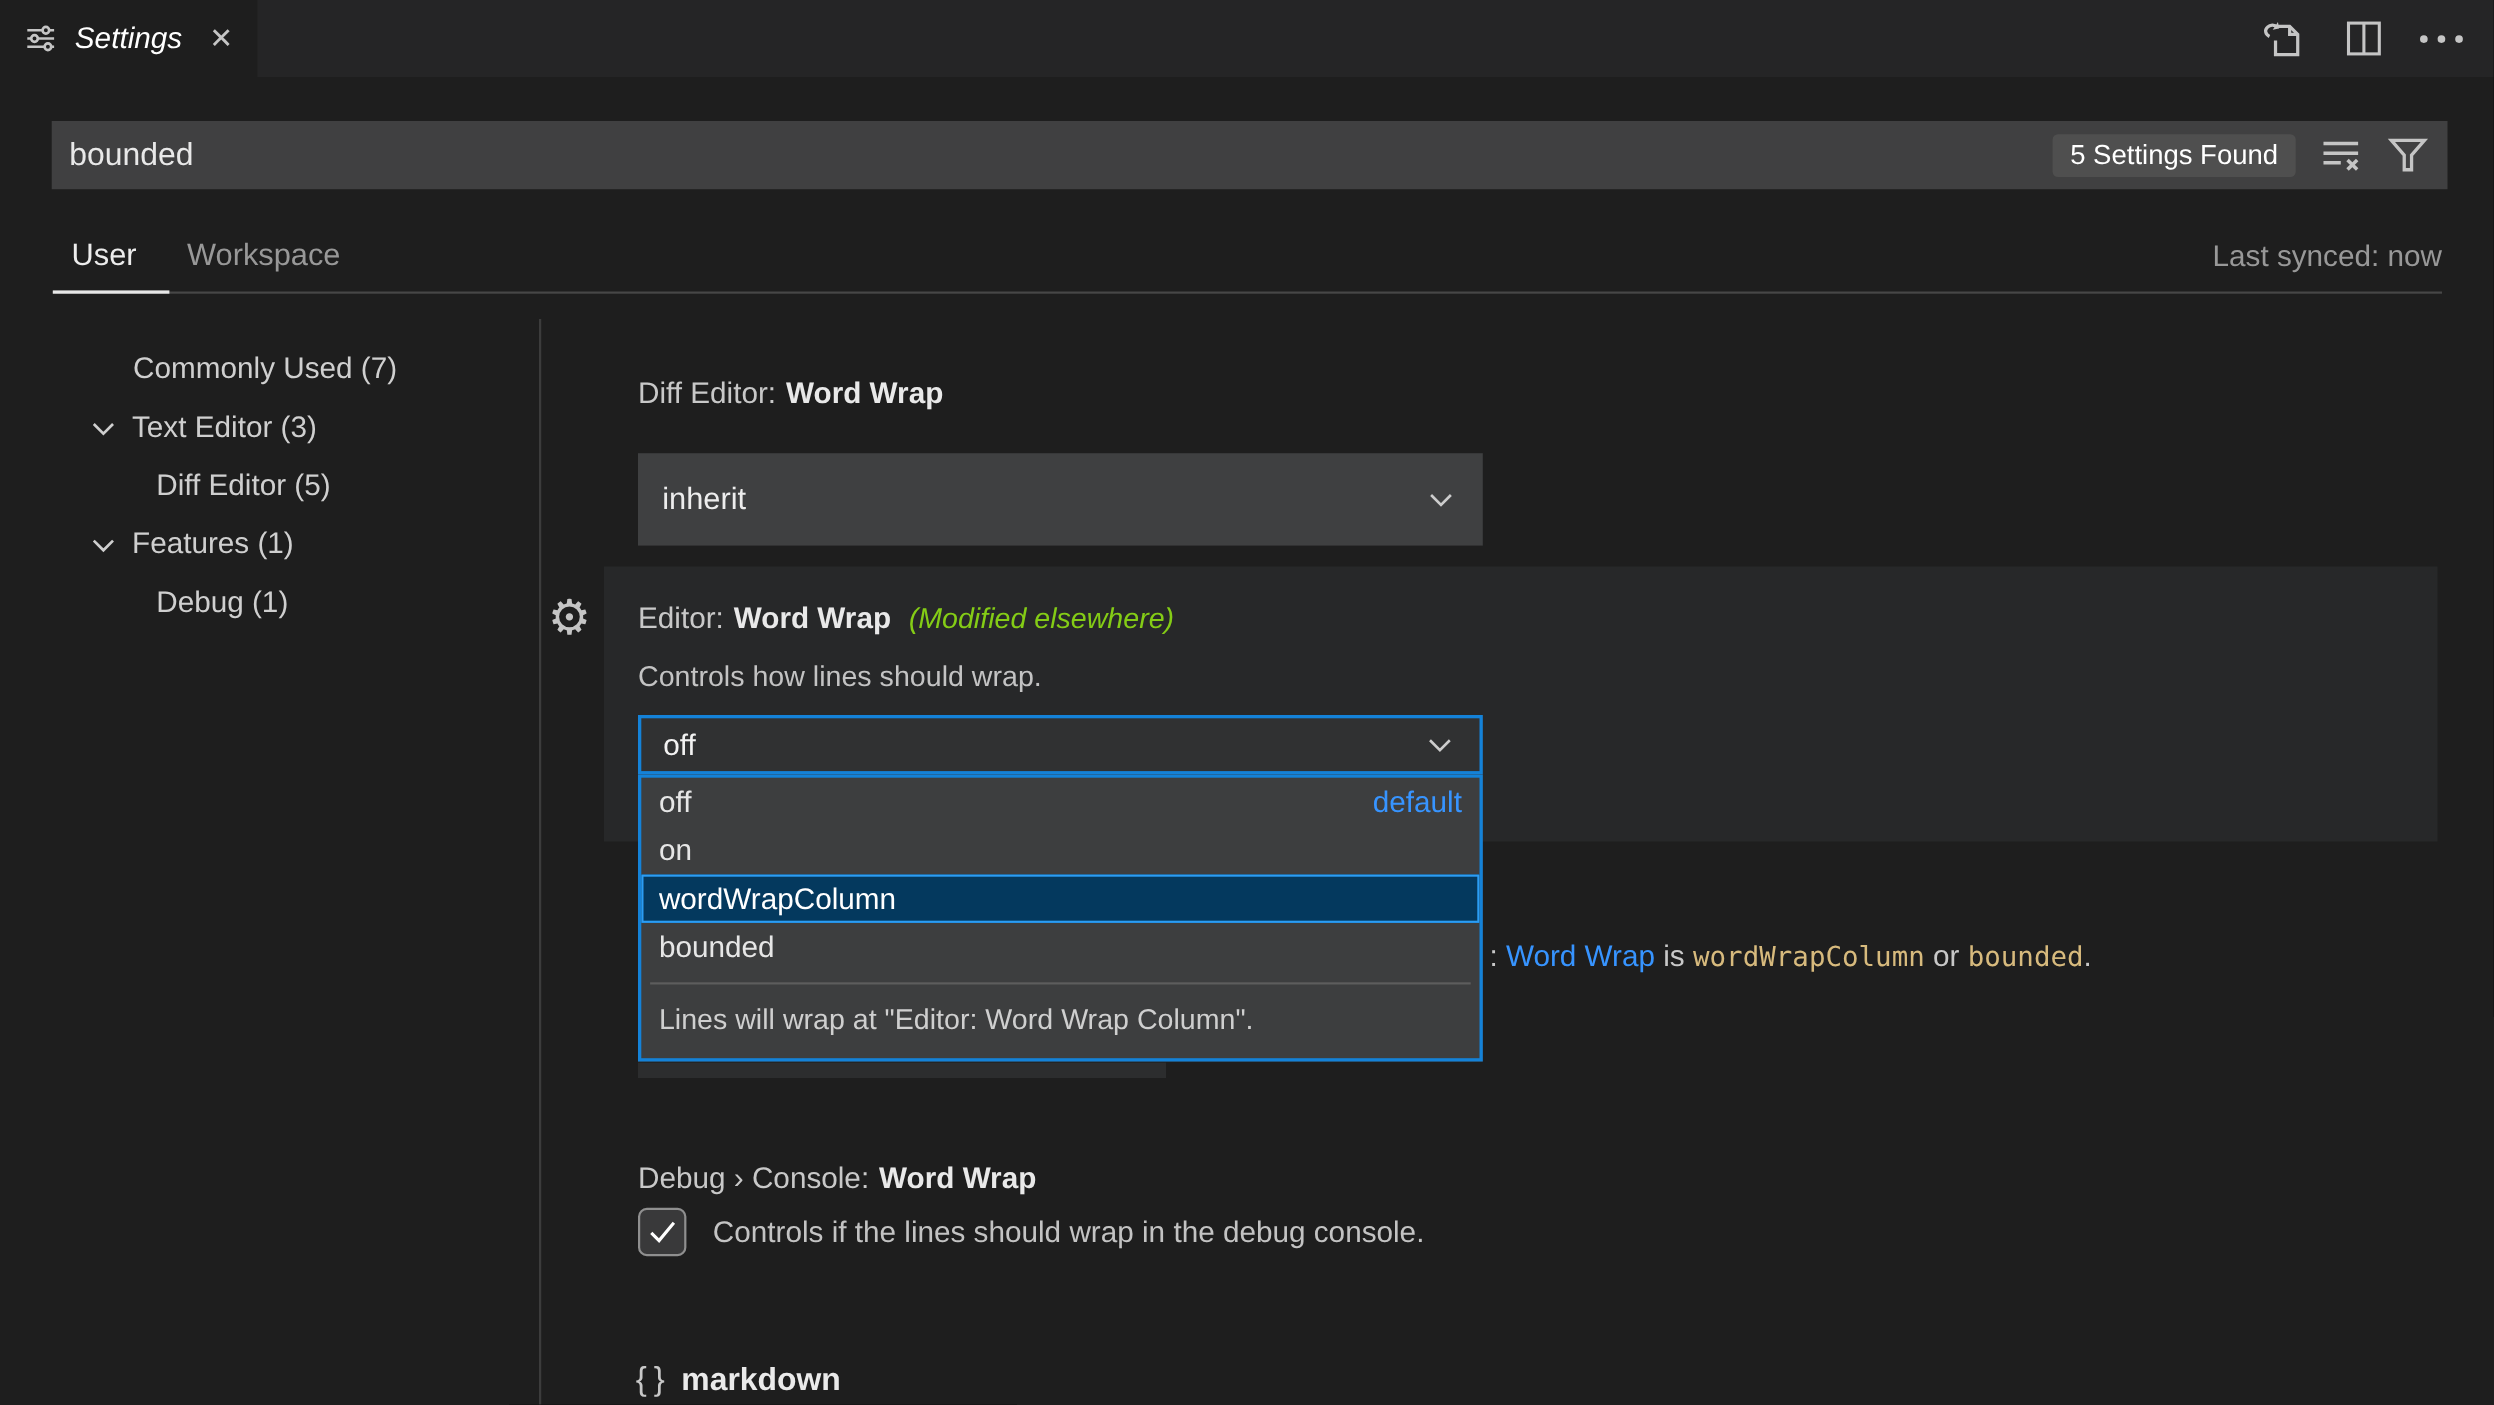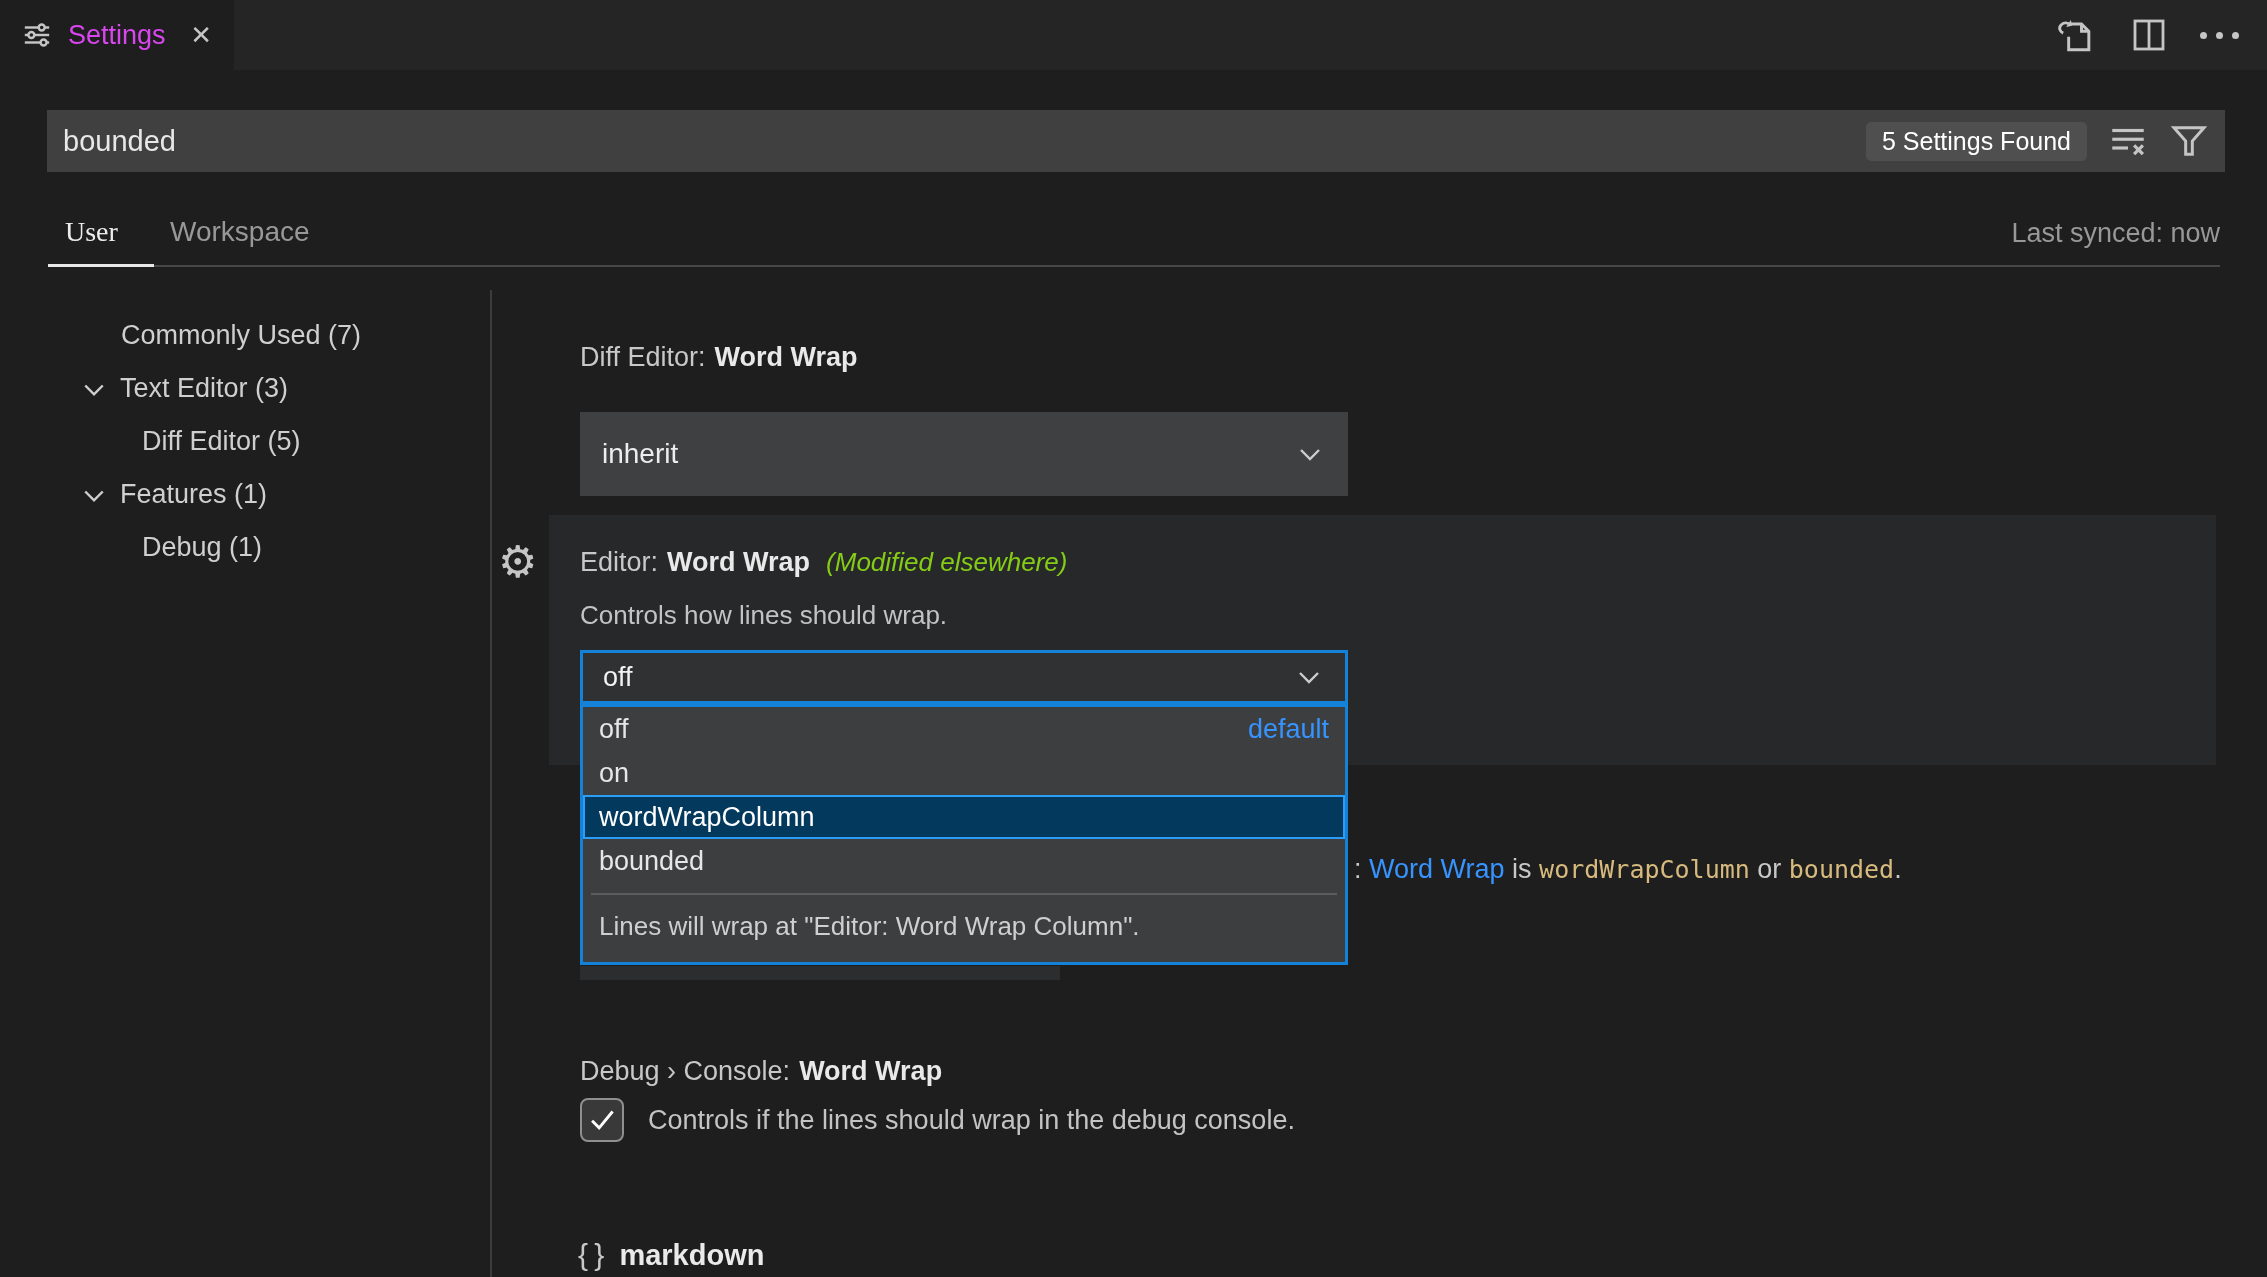--- a/index.html
+++ b/index.html
@@ -3,36 +3,36 @@
 <meta charset="utf-8">
 <style>
   html,body{margin:0;padding:0;background:#111;}
   #app{position:relative;width:2267px;height:1277px;background:#1e1e1e;overflow:hidden;
        font-family:"Liberation Sans",sans-serif;color:#cccccc;}
 
   
   .tabbar{position:absolute;left:0;top:0;width:2267px;height:70px;background:#252526;}
   .tab{position:absolute;left:0;top:0;width:234px;height:70px;background:#1e1e1e;
        display:flex;align-items:center;padding:0 22px;box-sizing:border-box;gap:16px;cursor:pointer;}
-  .tab-label{font-size:27px;color:#d946ef;}
+  .tab-label{font-size:27px;color:#ffffff;font-style:italic;}
   .tab-close{margin-left:auto;font-size:26px;color:#c5c5c5;line-height:1;}
   .editor-actions{position:absolute;right:28px;top:0;height:70px;display:flex;align-items:center;gap:30px;color:#c5c5c5;}
   .action-icon{display:flex;align-items:center;justify-content:center;cursor:pointer;}
   .dots{display:flex;gap:9px;align-items:center;}
   .dots i{width:7px;height:7px;border-radius:50%;background:#c5c5c5;}
 
   
   .search{position:absolute;left:47px;top:110px;width:2178px;height:62px;background:#404041;
           display:flex;align-items:center;padding:0 16px;box-sizing:border-box;}
   .search-text{font-size:29px;color:#e8e8e8;}
   .search-right{margin-left:auto;display:flex;align-items:center;gap:20px;}
   .badge{background:#4f4f4f;color:#ffffff;font-size:25px;padding:5px 16px;border-radius:5px;}
 
   
-  .tab-user{position:absolute;left:65px;top:216px;font-size:28px;color:#ececec;cursor:pointer;font-family:Liberation Serif, serif;}
+  .tab-user{position:absolute;left:65px;top:216px;font-size:28px;color:#ececec;cursor:pointer;}
   .tab-workspace{position:absolute;left:170px;top:216px;font-size:28px;color:#989898;cursor:pointer;}
   .user-underline{position:absolute;left:48px;top:264px;width:106px;height:3px;background:#e7e7e7;z-index:2;}
   .scope-divider{position:absolute;left:48px;top:265px;width:2172px;height:2px;background:#474747;}
   .last-synced{position:absolute;right:47px;top:218px;font-size:27px;color:#989898;}
 
   
   .toc-item{position:absolute;display:flex;align-items:center;font-size:27px;color:#cfcfcf;cursor:pointer;}
   .toc-chevron{margin-right:12px;display:flex;color:#cfcfcf;}
   .toc-divider{position:absolute;left:490px;top:290px;width:2px;height:987px;background:#3c3c3c;}
 

